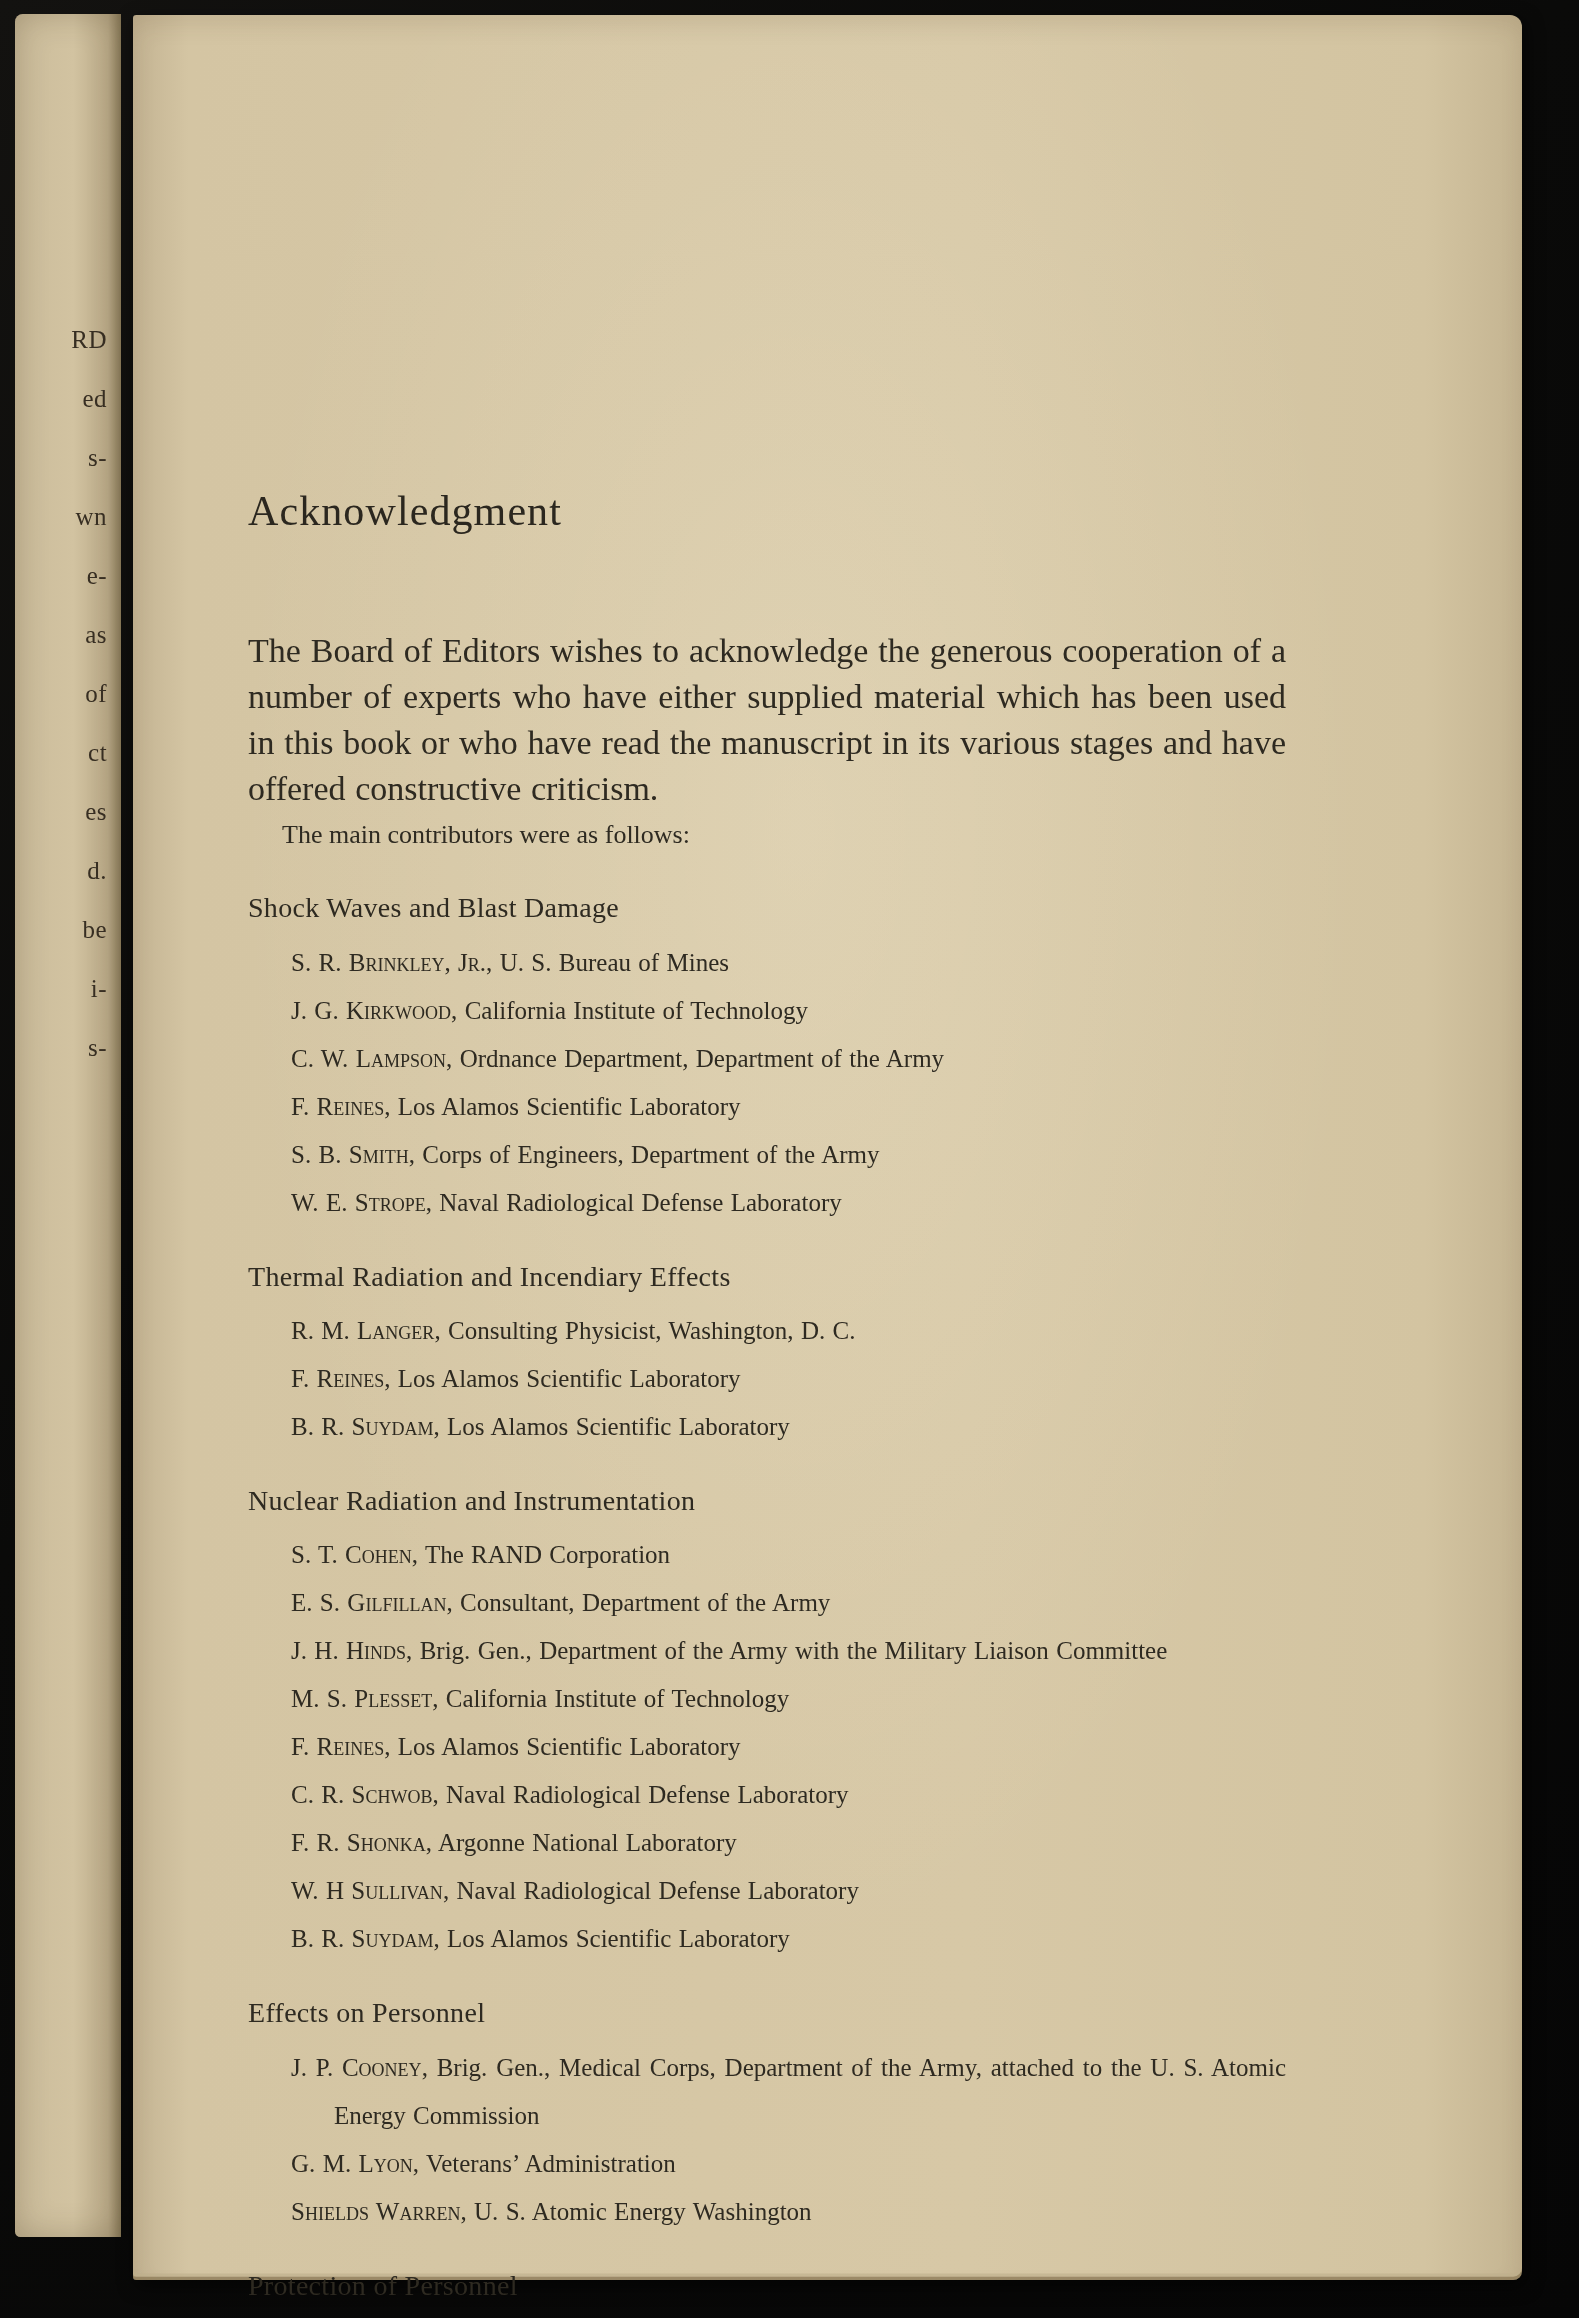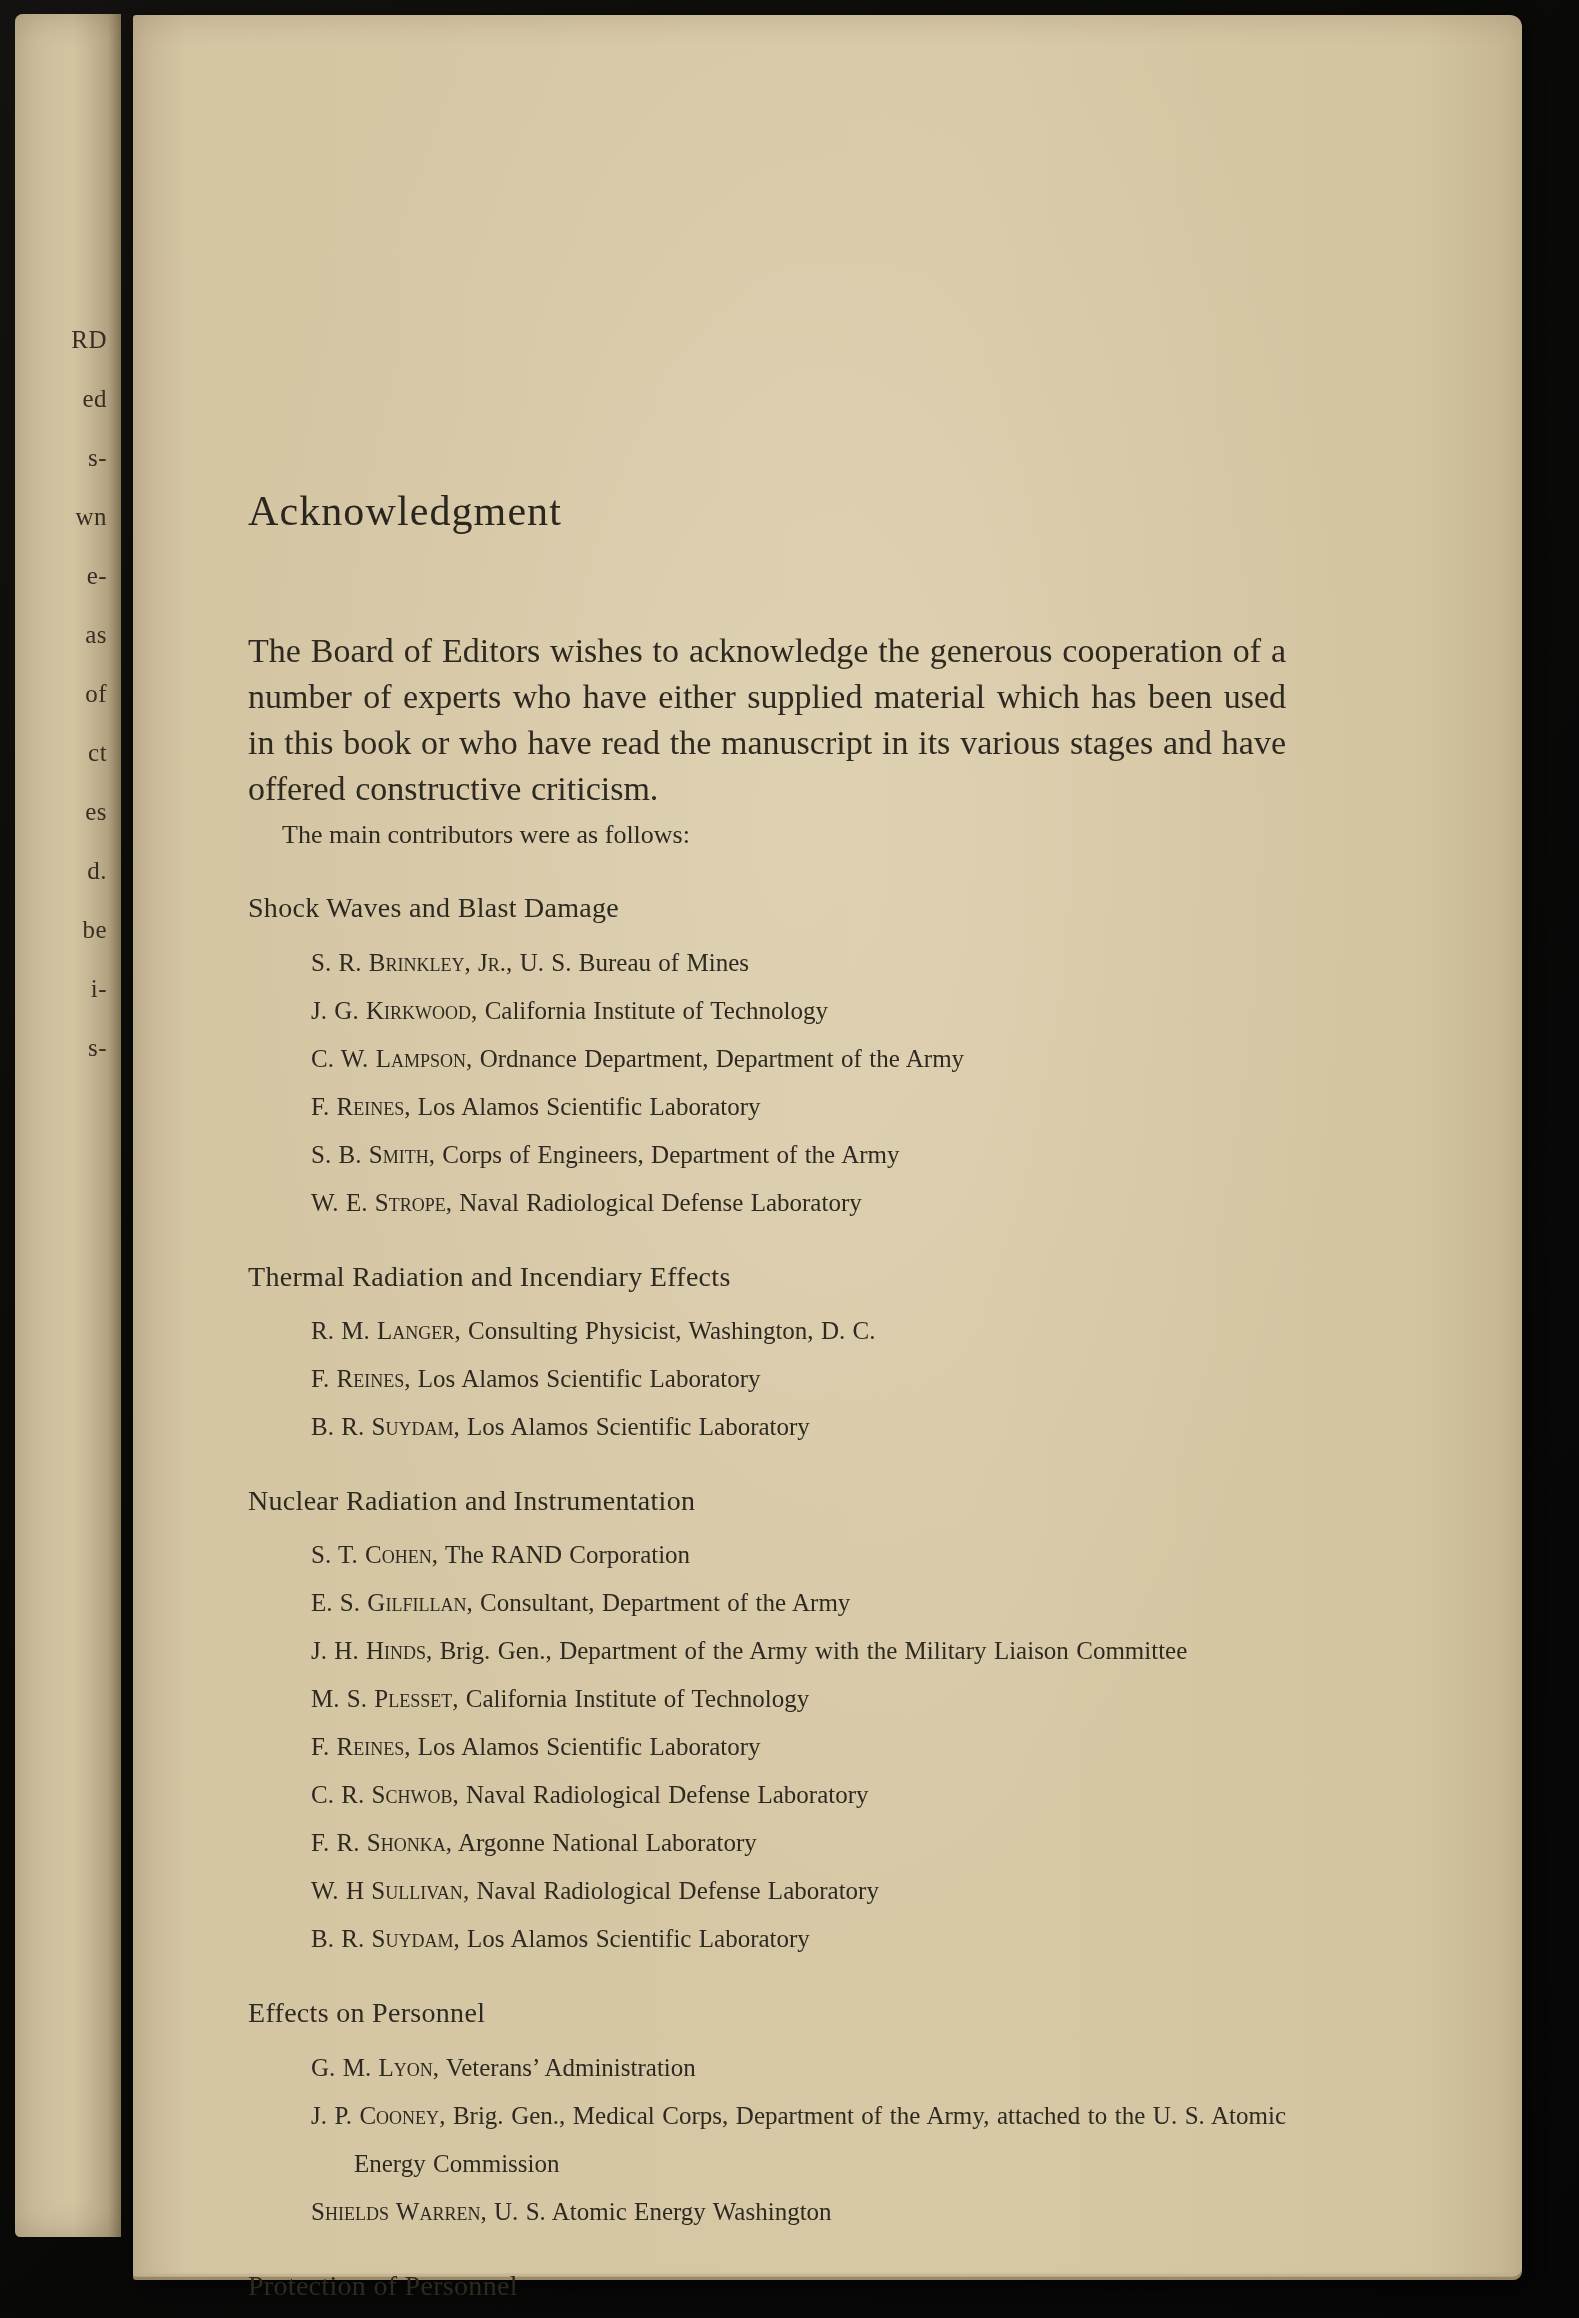--- a/index.html
+++ b/index.html
@@ -85,21 +85,21 @@
     text-indent: 34px;
   }
 
   .section-title {
     font-size: 28px;
     margin: 34px 0 14.3px 0;
     color: #2e2a21;
     letter-spacing: 0.3px;
   }
   .items {
-    margin-left: 63px;
+    margin-left: 43px;
   }
   .item {
     font-size: 25px;
     line-height: 48px;
     padding-left: 43px;
     text-indent: -43px;
     text-align: justify;
     word-spacing: 1.1px;
   }
   .sc {
@@ -158,22 +158,22 @@
           <div class="item"><span class="sc">J. H. Hinds</span><span>, Brig. Gen., Department of the Army with the Military Liaison Committee</span></div>
           <div class="item"><span class="sc">M. S. Plesset</span><span>, California Institute of Technology</span></div>
           <div class="item"><span class="sc">F. Reines</span><span>, Los Alamos Scientific Laboratory</span></div>
           <div class="item"><span class="sc">C. R. Schwob</span><span>, Naval Radiological Defense Laboratory</span></div>
           <div class="item"><span class="sc">F. R. Shonka</span><span>, Argonne National Laboratory</span></div>
           <div class="item"><span class="sc">W. H Sullivan</span><span>, Naval Radiological Defense Laboratory</span></div>
           <div class="item"><span class="sc">B. R. Suydam</span><span>, Los Alamos Scientific Laboratory</span></div>
         </div>
         <div class="section-title">Effects on Personnel</div>
         <div class="items">
+          <div class="item"><span class="sc">J. P. Cooney</span><span>, Brig. Gen., Medical Corps, Department of the Army, attached to the U. S. Atomic Energy Commission</span></div>
           <div class="item"><span class="sc">G. M. Lyon</span><span>, Veterans’ Administration</span></div>
-          <div class="item"><span class="sc">J. P. Cooney</span><span>, Brig. Gen., Medical Corps, Department of the Army, attached to the U. S. Atomic Energy Commission</span></div>
           <div class="item"><span class="sc">Shields Warren</span><span>, U. S. Atomic Energy Washington</span></div>
         </div>
         <div class="section-title">Protection of Personnel</div>
         <div class="items">
           <div class="item"><span class="sc">E. S. Gilfillan</span><span>, Consultant, Department of the Army</span></div>
         </div>
       </div>
 
   </div>
 

